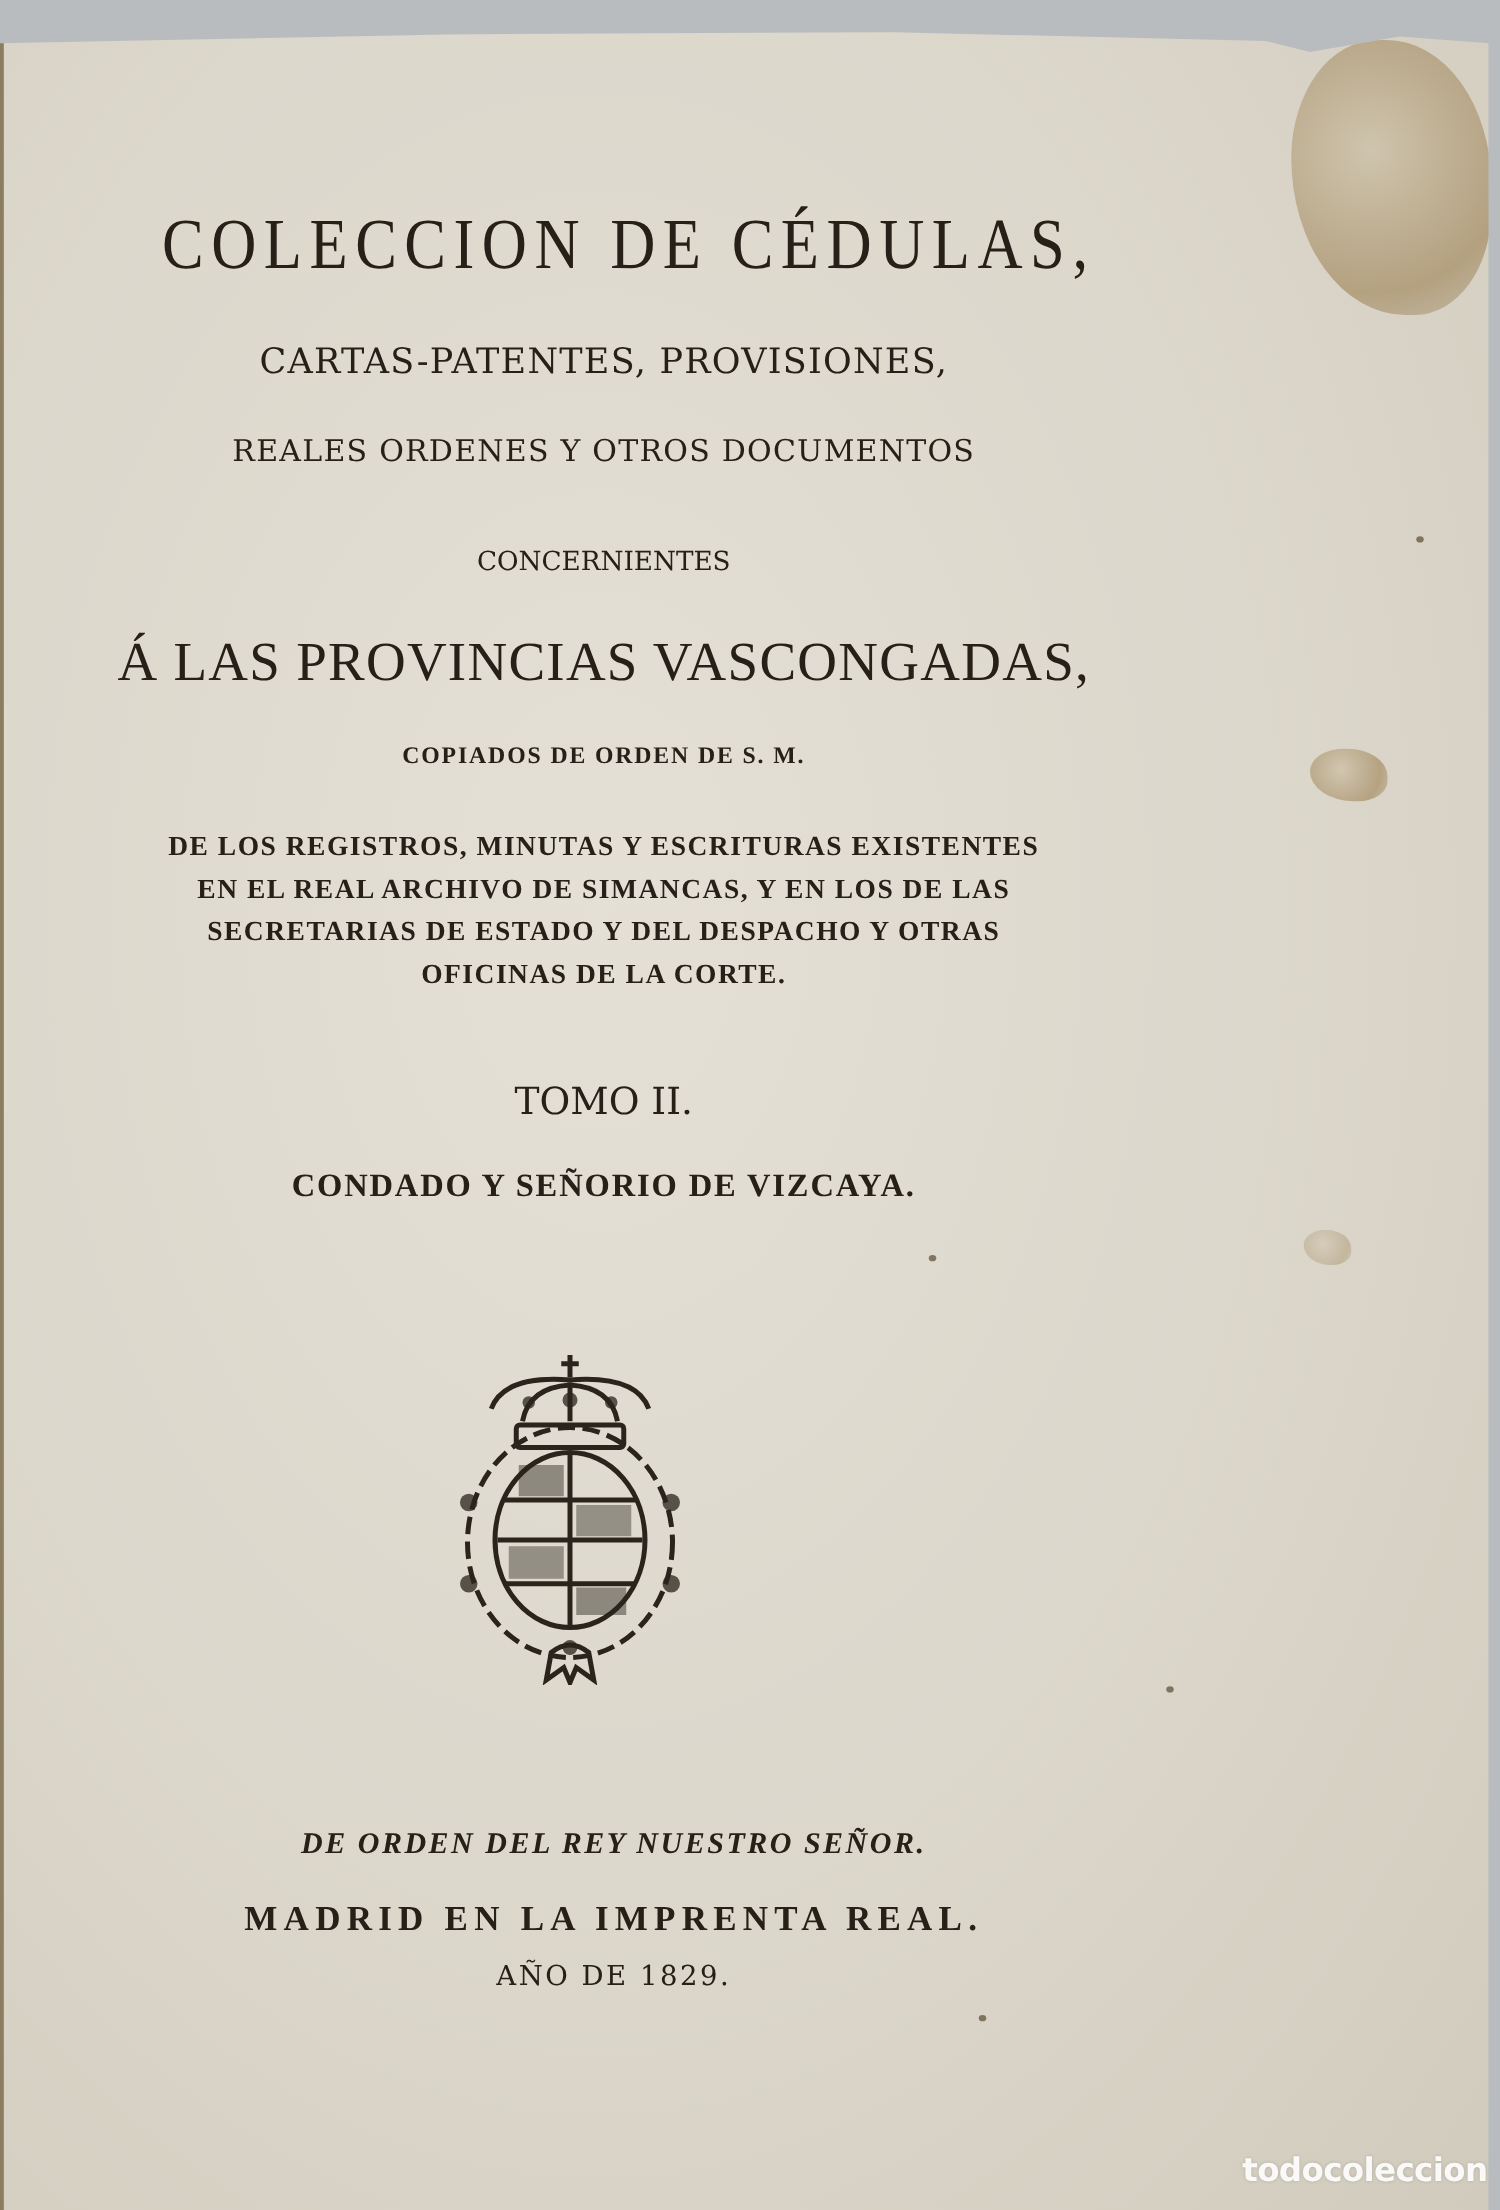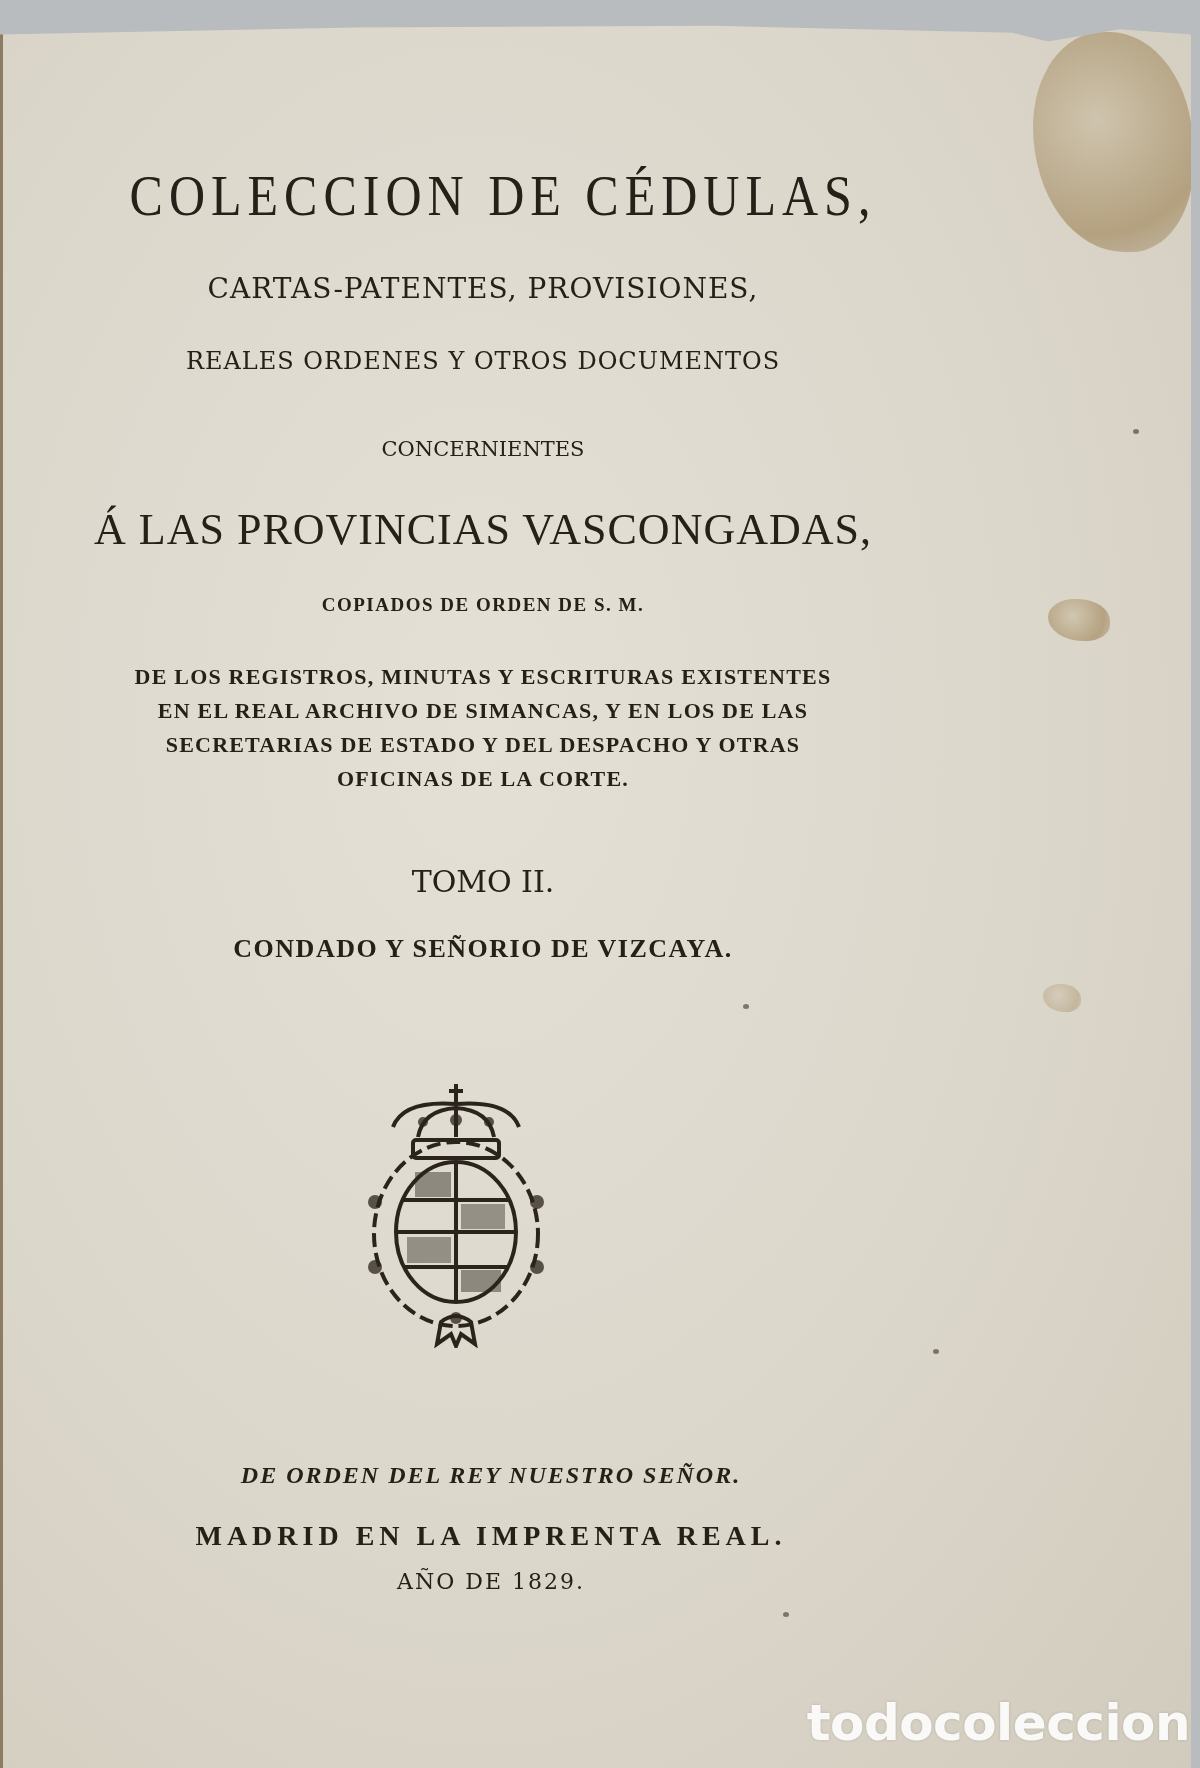--- a/index.html
+++ b/index.html
@@ -30,21 +30,21 @@
   .copiados { top:570px; font-size:19px; letter-spacing:1.5px; left:-20px; font-weight:bold; font-family:"Liberation Serif", serif; }
   .para { top:636px; font-size:22px; line-height:34px; letter-spacing:1.2px; left:-20px; font-weight:bold; font-family:"Liberation Serif", serif; }
   .tomo { top:840px; font-size:30px; left:-20px; }
   .condado { top:910px; font-size:26px; letter-spacing:1.5px; left:-20px; font-weight:bold; font-family:"Liberation Serif", serif; }
   .orden { top:1438px; font-size:24px; font-style:italic; font-weight:bold; letter-spacing:2px; left:-12px; font-family:"Liberation Serif", serif; }
   .madrid { top:1496px; font-size:28px; letter-spacing:5px; left:-12px; font-weight:bold; font-family:"Liberation Serif", serif; }
   .anio { top:1545px; font-size:22px; letter-spacing:2px; left:-12px; }
   .arms { position:absolute; left:360px; top:1058px; width:186px; height:266px; }
   .watermark {
     position:absolute; right:10px; bottom:16px; font-family:"DejaVu Sans", sans-serif;
-    font-weight:bold; font-size:50px; color:rgba(255,255,255,0.92); letter-spacing:-0.5px;
+    font-weight:bold; font-size:26px; color:rgba(255,255,255,0.92); letter-spacing:-0.5px;
     text-shadow:0 0 3px rgba(0,0,0,0.15);
     margin-top:28px;
   }
   .speck { position:absolute; width:6px; height:5px; border-radius:50%; background:#5a4a35; opacity:0.7; }
 </style>
 </head>
 <body>
 
 <div class="page">
 

